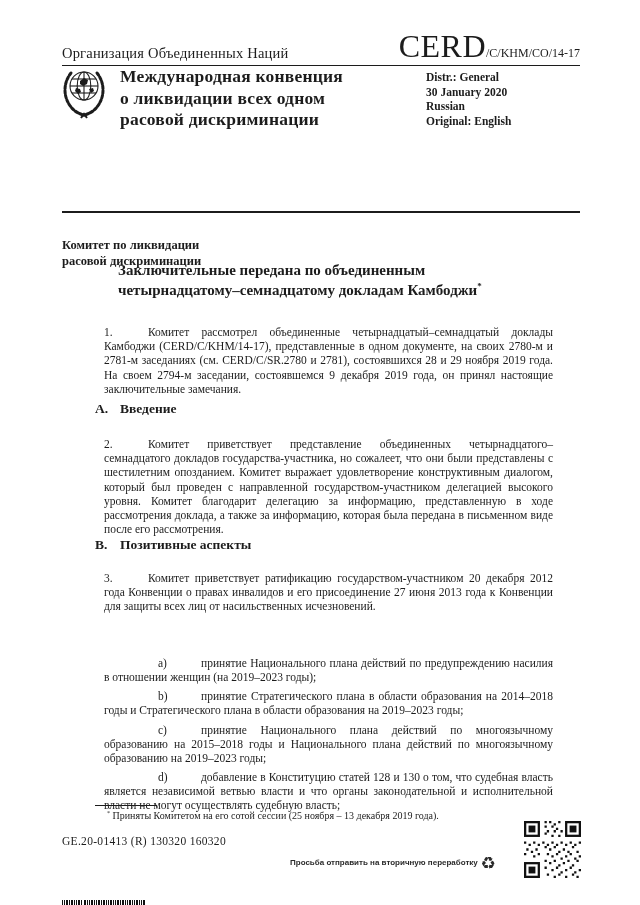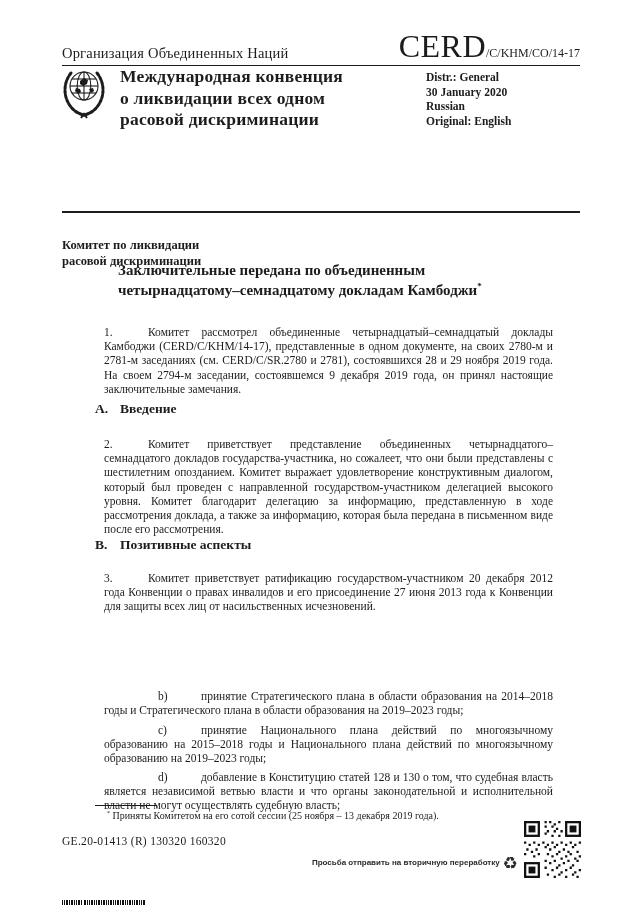--- a/index.html
+++ b/index.html
@@ -41,21 +41,21 @@
   .lnum { display:inline-block; width:43px; margin-left:54px; }
   .sec { position:absolute; left:95px; display:flex; font-weight:bold; font-size:13.5px; }
   .sec .snum { width:25px; }
   
   .fnsep { position:absolute; left:95px; top:805px; width:62px; border-top:1.4px solid #1c1c1c; }
   .footnote { position:absolute; left:107px; top:810px; width:400px; margin:0; font-size:10px; line-height:12px; }
   .ge-number { position:absolute; left:62px; top:835px; font-size:11.5px; letter-spacing:.3px;font-family:Liberation Serif, serif; }
   .barcode { position:absolute; left:62px; top:900px; width:84px; }
   .barcode-text { font-family:"Liberation Mono","DejaVu Sans Mono",monospace;
     font-size:8.5px; letter-spacing:3.2px; margin-top:0px; white-space:nowrap; }
-  .recycle { position:absolute; left:290px; top:853px; width:228px; text-align:right;
+  .recycle { position:absolute; left:290px; top:853px; width:228px; text-align:left;
     font-family:"Liberation Sans","DejaVu Sans",sans-serif;
     font-size:8px; font-weight:600; color:#2a2a2a; }
   .recycle .ric { font-size:17px; font-weight:normal; vertical-align:-4px; margin-left:3px; }
   .qr { position:absolute; left:524px; top:821px; width:57px; height:57px; }
   svg { display:block; }
 </style>
 </head>
 <body>
 
 <div class="page">
@@ -120,20 +120,21 @@
   <p class="bodytext" style="top:429px"><span class="pnum">2.</span><span>Комитет приветствует представление объединенных четырнадцатого–семнадцатого докладов государства-участника, но сожалеет, что они были представлены с шестилетним опозданием. Комитет выражает удовлетворение конструктивным диалогом, который был проведен с направленной государством-участником делегацией высокого уровня. Комитет благодарит делегацию за информацию, представленную в ходе рассмотрения доклада, а также за информацию, которая была передана в письменном виде после его рассмотрения.</span></p>
 
   <div class="sec" style="top:537px">
     <span class="snum">B.</span>
     <span>Позитивные аспекты</span>
   </div>
 
   <p class="bodytext" style="top:563px"><span class="pnum">3.</span><span>Комитет приветствует ратификацию государством-участником 20 декабря 2012 года Конвенции о правах инвалидов и его присоединение 27 июня 2013 года к Конвенции для защиты всех лиц от насильственных исчезновений.</span></p>
 
 
+  <p class="bodytext" style="top:648px"><span class="lnum">a)</span><span>принятие Национального плана действий по предупреждению насилия в отношении женщин (на 2019–2023 годы);</span></p>
 
   <p class="bodytext" style="top:681px"><span class="lnum">b)</span><span>принятие Стратегического плана в области образования на 2014–2018 годы и Стратегического плана в области образования на 2019–2023 годы;</span></p>
 
   <p class="bodytext" style="top:715px"><span class="lnum">c)</span><span>принятие Национального плана действий по многоязычному образованию на 2015–2018 годы и Национального плана действий по многоязычному образованию на 2019–2023 годы;</span></p>
 
   <p class="bodytext" style="top:762px"><span class="lnum">d)</span><span>добавление в Конституцию статей 128 и 130 о том, что судебная власть является независимой ветвью власти и что органы законодательной и исполнительной власти не могут осуществлять судебную власть;</span></p>
 
   <div class="fnsep"></div>
   <p class="footnote"><sup>*</sup> <span>Приняты Комитетом на его сотой сессии (25 ноября – 13 декабря 2019 года).</span></p>
 

